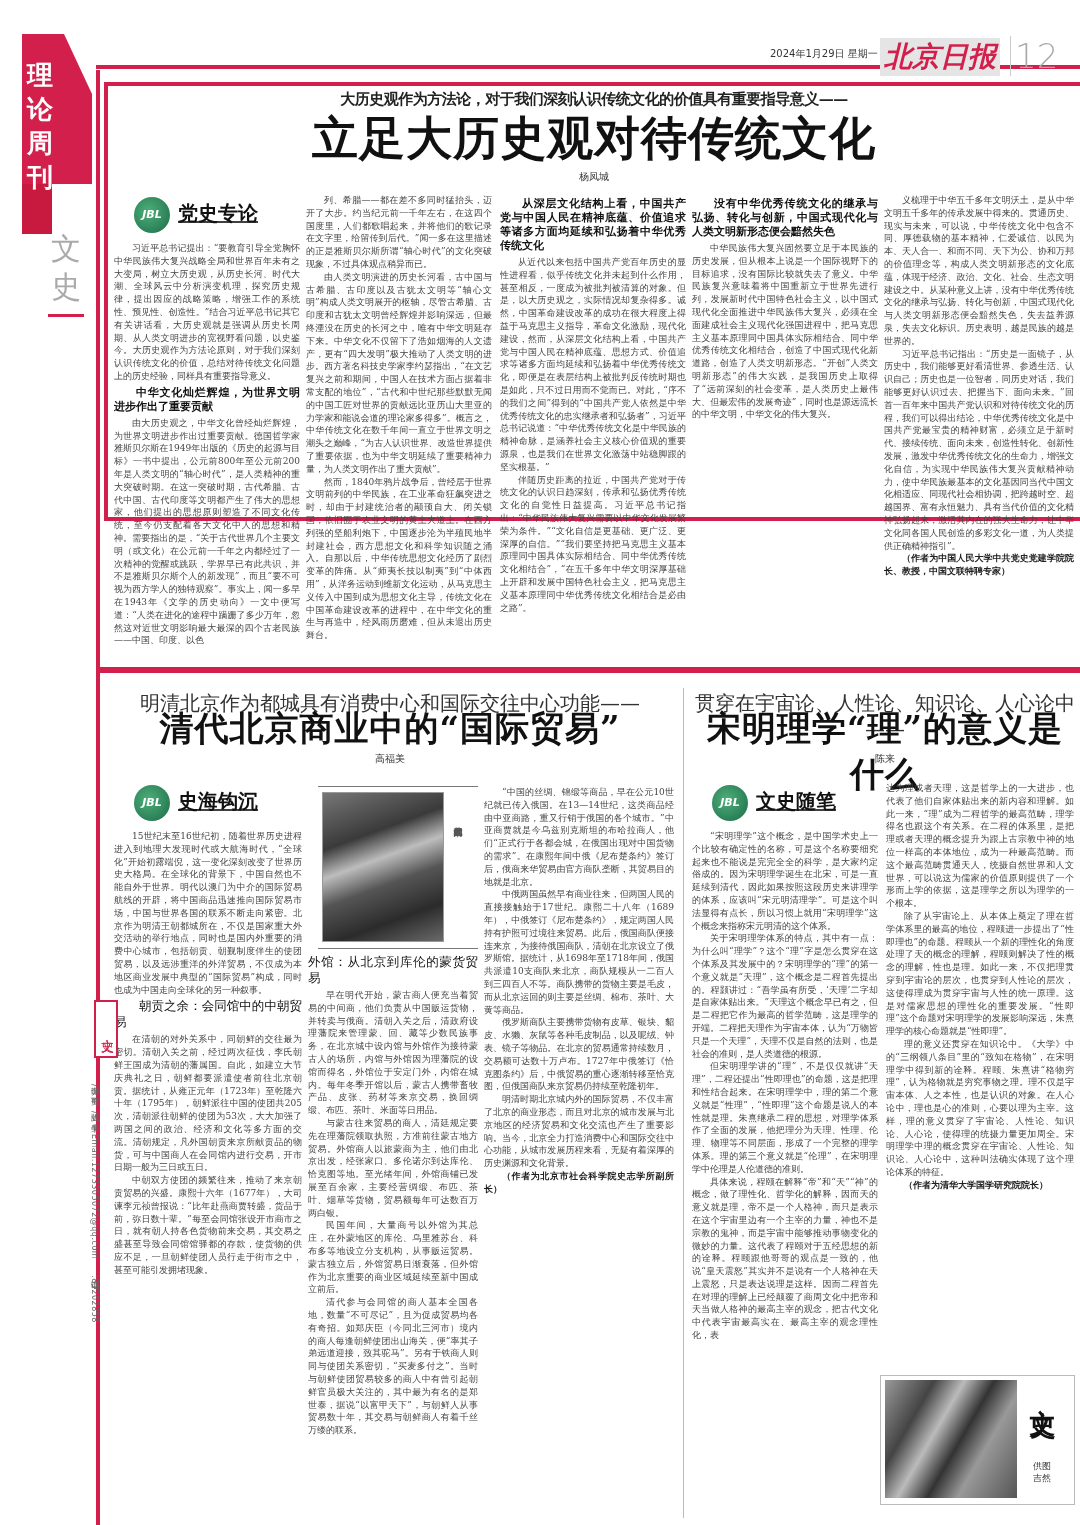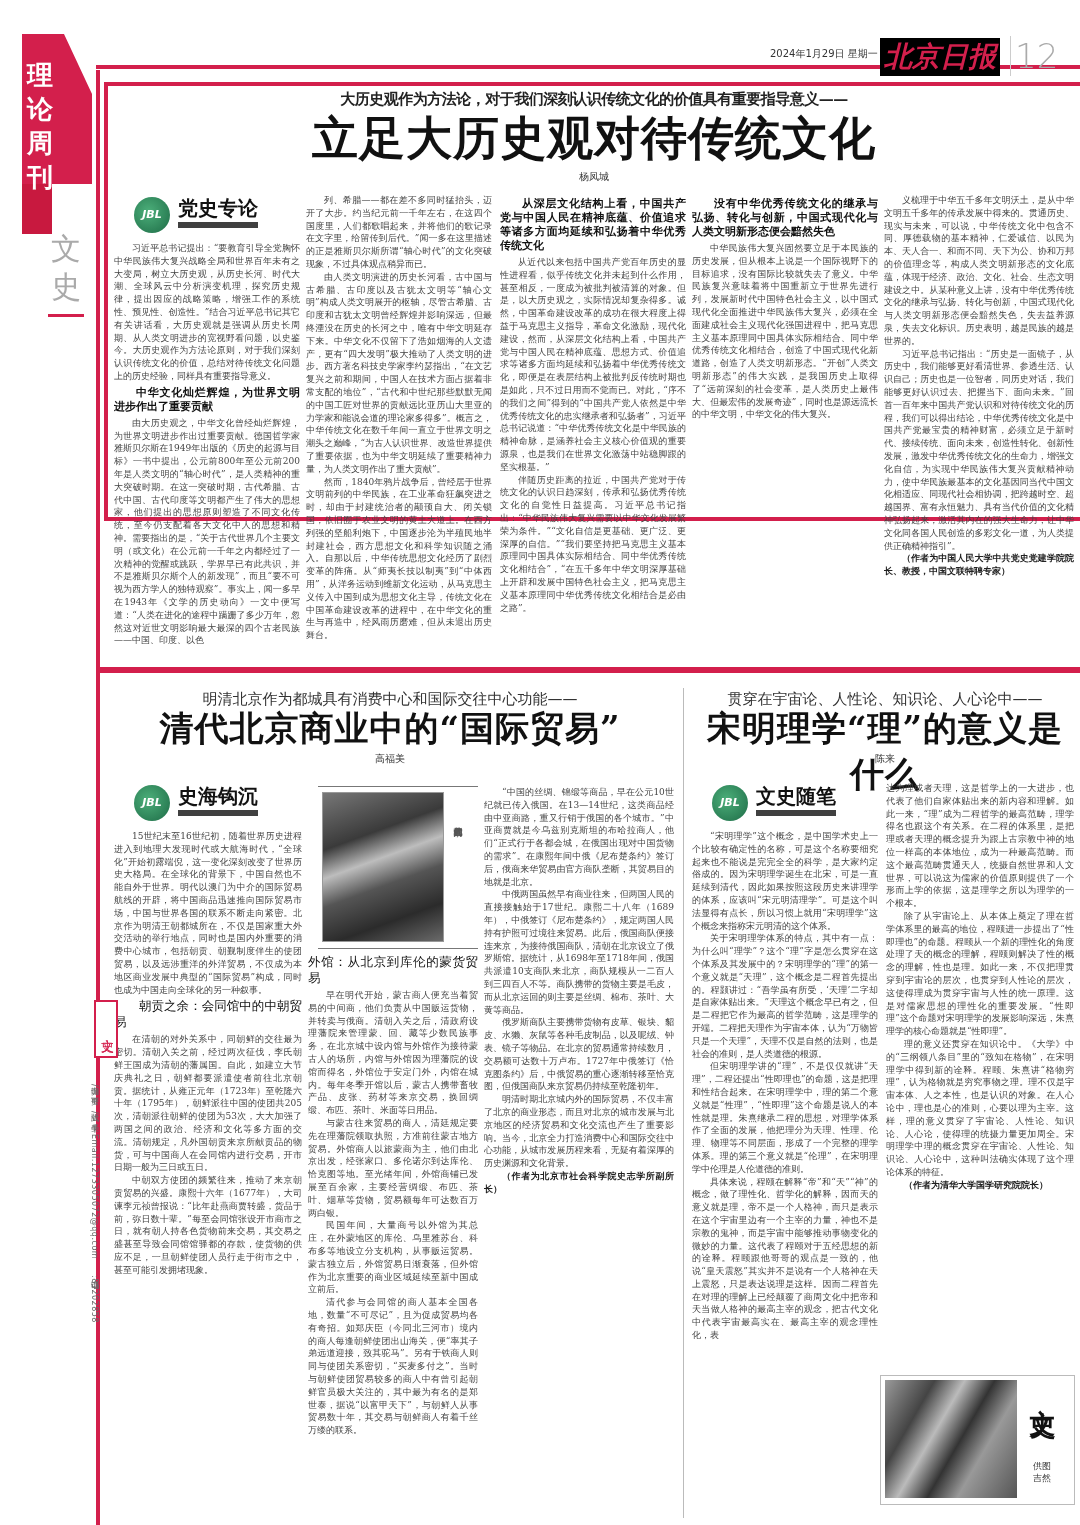--- a/index.html
+++ b/index.html
@@ -6,36 +6,36 @@
 html,body{width:1080px;height:1525px;background:#fff;overflow:hidden}
 body{position:relative;font-family:"DejaVu Serif",serif;color:#333}
 .sidebar-ribbon{position:absolute;left:22px;top:34px;width:70px;height:150px;background:#d31f4c;clip-path:polygon(0 0,60% 0,100% 40%,100% 100%,50% 100%,0 100%)}
 .sidebar-ribbon-inner{position:absolute;left:22px;top:34px;width:30px;height:200px;background:#c8193f}
 .ribbon-text{position:absolute;left:26px;top:58px;width:28px;color:#fff;font-family:"DejaVu Serif",serif;font-size:26px;line-height:34px;text-align:center;font-weight:bold}
 .side-wenshi{position:absolute;left:48px;top:230px;width:36px;color:#aaa;font-size:30px;line-height:38px;text-align:center}
 .side-wenshi-bar{position:absolute;left:48px;top:314px;width:36px;height:3px;background:#d31f4c}
 .masthead-line{position:absolute;left:96px;top:65px;right:0;height:4px;background:#d31f4c}
 .masthead-line2{position:absolute;left:96px;top:70px;width:4px;height:1460px;background:#d31f4c}
 .date{position:absolute;left:770px;top:47px;font-family:"DejaVu Sans",sans-serif;font-size:10px;color:#333}
-.logo{position:absolute;left:880px;top:38px;font-size:28px;color:#d31f4c;font-style:italic;font-weight:bold;background:#000000;padding:0 4px}
+.logo{position:absolute;left:880px;top:38px;font-size:28px;color:#d31f4c;font-style:italic;font-weight:bold;background:#e5e5e5;padding:0 4px}
 .page-num{position:absolute;left:1010px;top:36px;font-family:"DejaVu Sans",sans-serif;font-size:34px;color:#aaa;font-weight:300;border-left:1px solid #ccc;padding-left:4px}
 .top-box{position:absolute;left:104px;top:82px;width:976px;height:439px;border:4px solid #d31f4c;border-right:none}
 .top-subtitle{position:absolute;left:0;width:100%;top:4px;text-align:center;font-size:15px;font-weight:bold;color:#222;letter-spacing:-0.5px}
 .top-title{position:absolute;left:0;width:100%;top:22px;text-align:center;font-family:"DejaVu Sans",sans-serif;font-size:46px;font-weight:900;color:#111;letter-spacing:1px}
 .top-author{position:absolute;left:0;width:100%;top:84px;text-align:center;font-size:10px;color:#333}
 .col{position:absolute;font-size:9px;line-height:12.8px;color:#444;text-align:justify;overflow:hidden}
 .col p{text-indent:2em}
 .col h4{font-family:"DejaVu Sans",sans-serif;font-size:11px;line-height:14px;font-weight:bold;color:#111;margin:3px 0;text-indent:2em}
 .col h3{font-family:"DejaVu Sans",sans-serif;font-size:12.5px;line-height:16px;font-weight:normal;color:#111;margin:2px 0 3px;text-indent:2em}
 .col .byline{font-weight:bold;color:#222;text-indent:2em}
 .column-head{display:flex;align-items:center;gap:8px;height:42px;margin-bottom:6px;padding-left:20px}
 .jbl{width:36px;height:36px;border-radius:50%;background:radial-gradient(circle at 40% 40%,#4caf7a,#1d6b46);color:#fff;font-family:"DejaVu Sans",sans-serif;font-size:11px;font-weight:bold;display:flex;align-items:center;justify-content:center;font-style:italic}
-.column-name{font-size:20px;font-weight:bold;color:#111;border-bottom:6px solid #404040;padding-bottom:7px}
+.column-name{font-size:20px;font-weight:bold;color:#111;border-bottom:2px solid #404040;padding-bottom:1px}
 .red-bar{position:absolute;left:100px;top:667px;width:980px;height:6px;background:#d31f4c}
-.bot-sub{position:absolute;text-align:center;font-family:"DejaVu Sans",sans-serif;font-size:15px;color:#333}
+.bot-sub{position:absolute;text-align:center;font-family:"DejaVu Sans",sans-serif;font-size:20px;color:#333}
 .bot-title{position:absolute;text-align:center;font-size:34px;font-weight:bold;color:#111;letter-spacing:1px}
 .bot-author{position:absolute;text-align:center;font-size:10px;color:#333}
 .vdivider{position:absolute;left:683px;top:688px;width:1px;height:830px;background:#bbb}
 .photo{position:absolute;background:linear-gradient(160deg,#777 0%,#3a3a3a 30%,#bdbdbd 45%,#555 60%,#2b2b2b 80%,#6a6a6a 100%);border:1px solid #999}
 .photo-caption{position:absolute;writing-mode:vertical-rl;font-size:9px;line-height:11px;color:#555}
 .photo-rule{position:absolute;height:1px;background:#777}
 .seal{position:absolute;left:94px;top:1000px;width:24px;height:58px;border:2px solid #d31f4c;color:#d31f4c;font-size:13px;line-height:18px;text-align:center;writing-mode:vertical-rl;background:#fff}
 .credits{position:absolute;left:88px;top:1080px;writing-mode:vertical-rl;font-family:"DejaVu Sans",sans-serif;font-size:8px;color:#666;letter-spacing:0.5px;height:330px;white-space:nowrap}
 .credits span{margin-bottom:12px}
 .wenshi-box{position:absolute;left:880px;top:1375px;width:195px;height:130px;border:1px solid #bbb;background:#fff}

